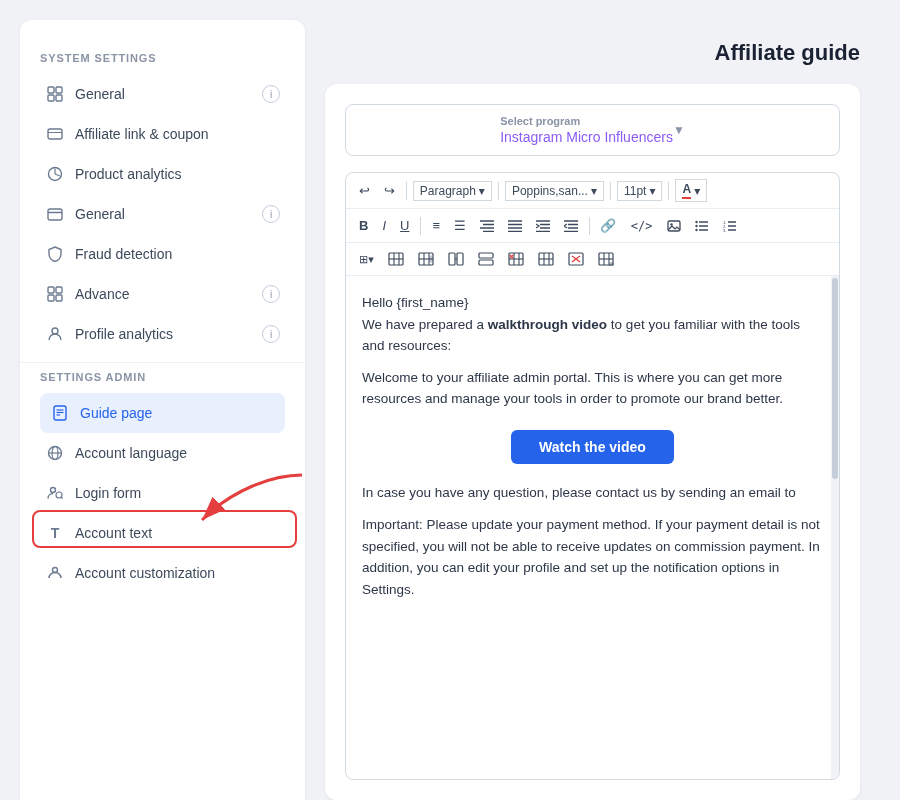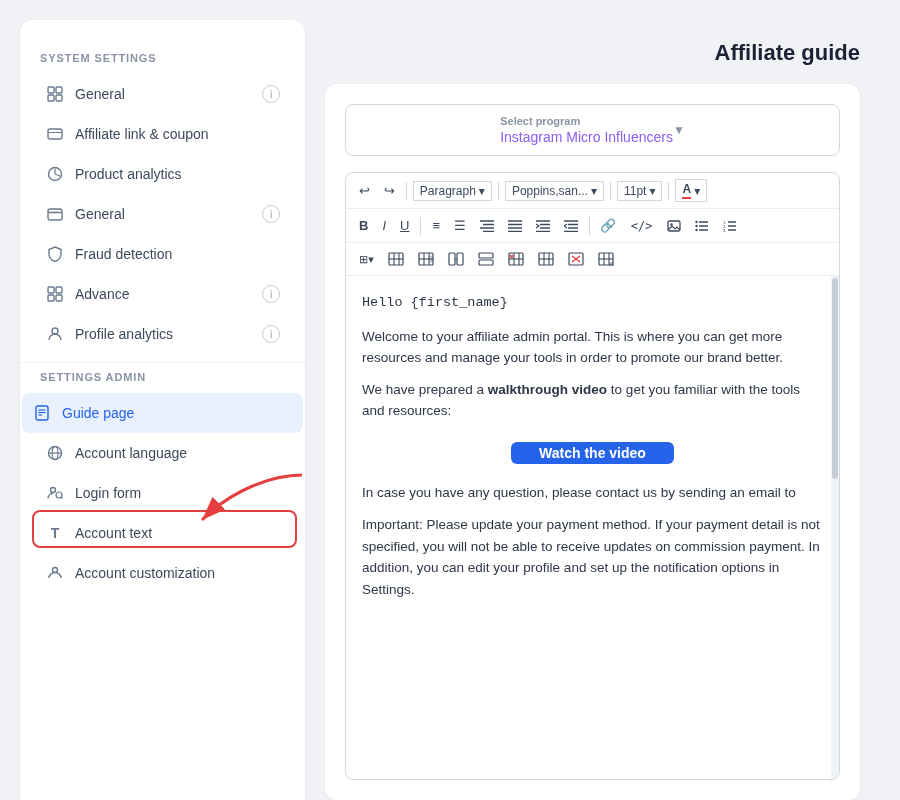--- a/index.html
+++ b/index.html
@@ -46,21 +46,21 @@
       color: #3d4a5c;
       font-size: 14px;
       gap: 10px;
       border-radius: 0;
       position: relative;
     }
     .sidebar-item.active {
       background: #e8f0fe;
       color: #2563eb;
       border-radius: 8px;
-      margin: 0 2px;
+      margin: 0 20px;
       padding: 10px 10px;
     }
     .sidebar-item.active .item-icon { color: #2563eb; }
     .sidebar-item .item-icon {
       width: 20px;
       height: 20px;
       display: flex;
       align-items: center;
       justify-content: center;
       color: #6b7a90;
@@ -200,26 +200,26 @@
     .editor-content {
       flex: 1;
       padding: 16px;
       overflow-y: auto;
       font-size: 13.5px;
       color: #2d3748;
       line-height: 1.6;
       position: relative;
     }
     .editor-content p { margin-bottom: 10px; }
-    .editor-content .hello-line { margin-bottom: 12px; font-family: Liberation Mono, monospace; }
+    .editor-content .hello-line { margin-bottom: 0; }
     .watch-btn {
       display: inline-block;
       background: #2563eb;
       color: #fff;
-      padding: 0 28px;
+      padding: 6px 28px;
       border-radius: 6px;
       font-size: 14px;
       font-weight: 600;
       cursor: pointer;
       margin: 10px auto;
       text-align: center;
     }
     .watch-btn-wrapper {
       display: flex;
       justify-content: center;
@@ -573,24 +573,24 @@
         <div class="editor-content" style="position:relative;">
 
           <div style="position:absolute;right:0;top:0;bottom:0;width:8px;background:#f0f2f5;border-radius:0 0 8px 0;">
             <div style="width:6px;height:40%;background:#c5cdd8;border-radius:4px;margin:0 auto;margin-top:2px;"></div>
           </div>
 
           <p class="hello-line">
             <span>Hello {first_name}</span>
           </p>
           <p>
-            <span>Welcome to your affiliate admin portal. This is where you can get more resources and manage your tools in order to promote our brand better.</span>
+            <span>We have prepared a </span><strong>walkthrough video</strong><span> to get you familiar with the tools and resources:</span>
           </p>
           <p>
-            <span>We have prepared a </span><strong>walkthrough video</strong><span> to get you familiar with the tools and resources:</span>
+            <span>Welcome to your affiliate admin portal. This is where you can get more resources and manage your tools in order to promote our brand better.</span>
           </p>
           <div class="watch-btn-wrapper">
             <div class="watch-btn">Watch the video</div>
           </div>
           <p>
             <span>In case you have any question, please contact us by sending an email to</span>
           </p>
           <p>
             <span>Important: Please update your payment method. If your payment detail is not specified, you will not be able to receive updates on commission payment. In addition, you can edit your profile and set up the notification options in Settings.</span>
           </p>

